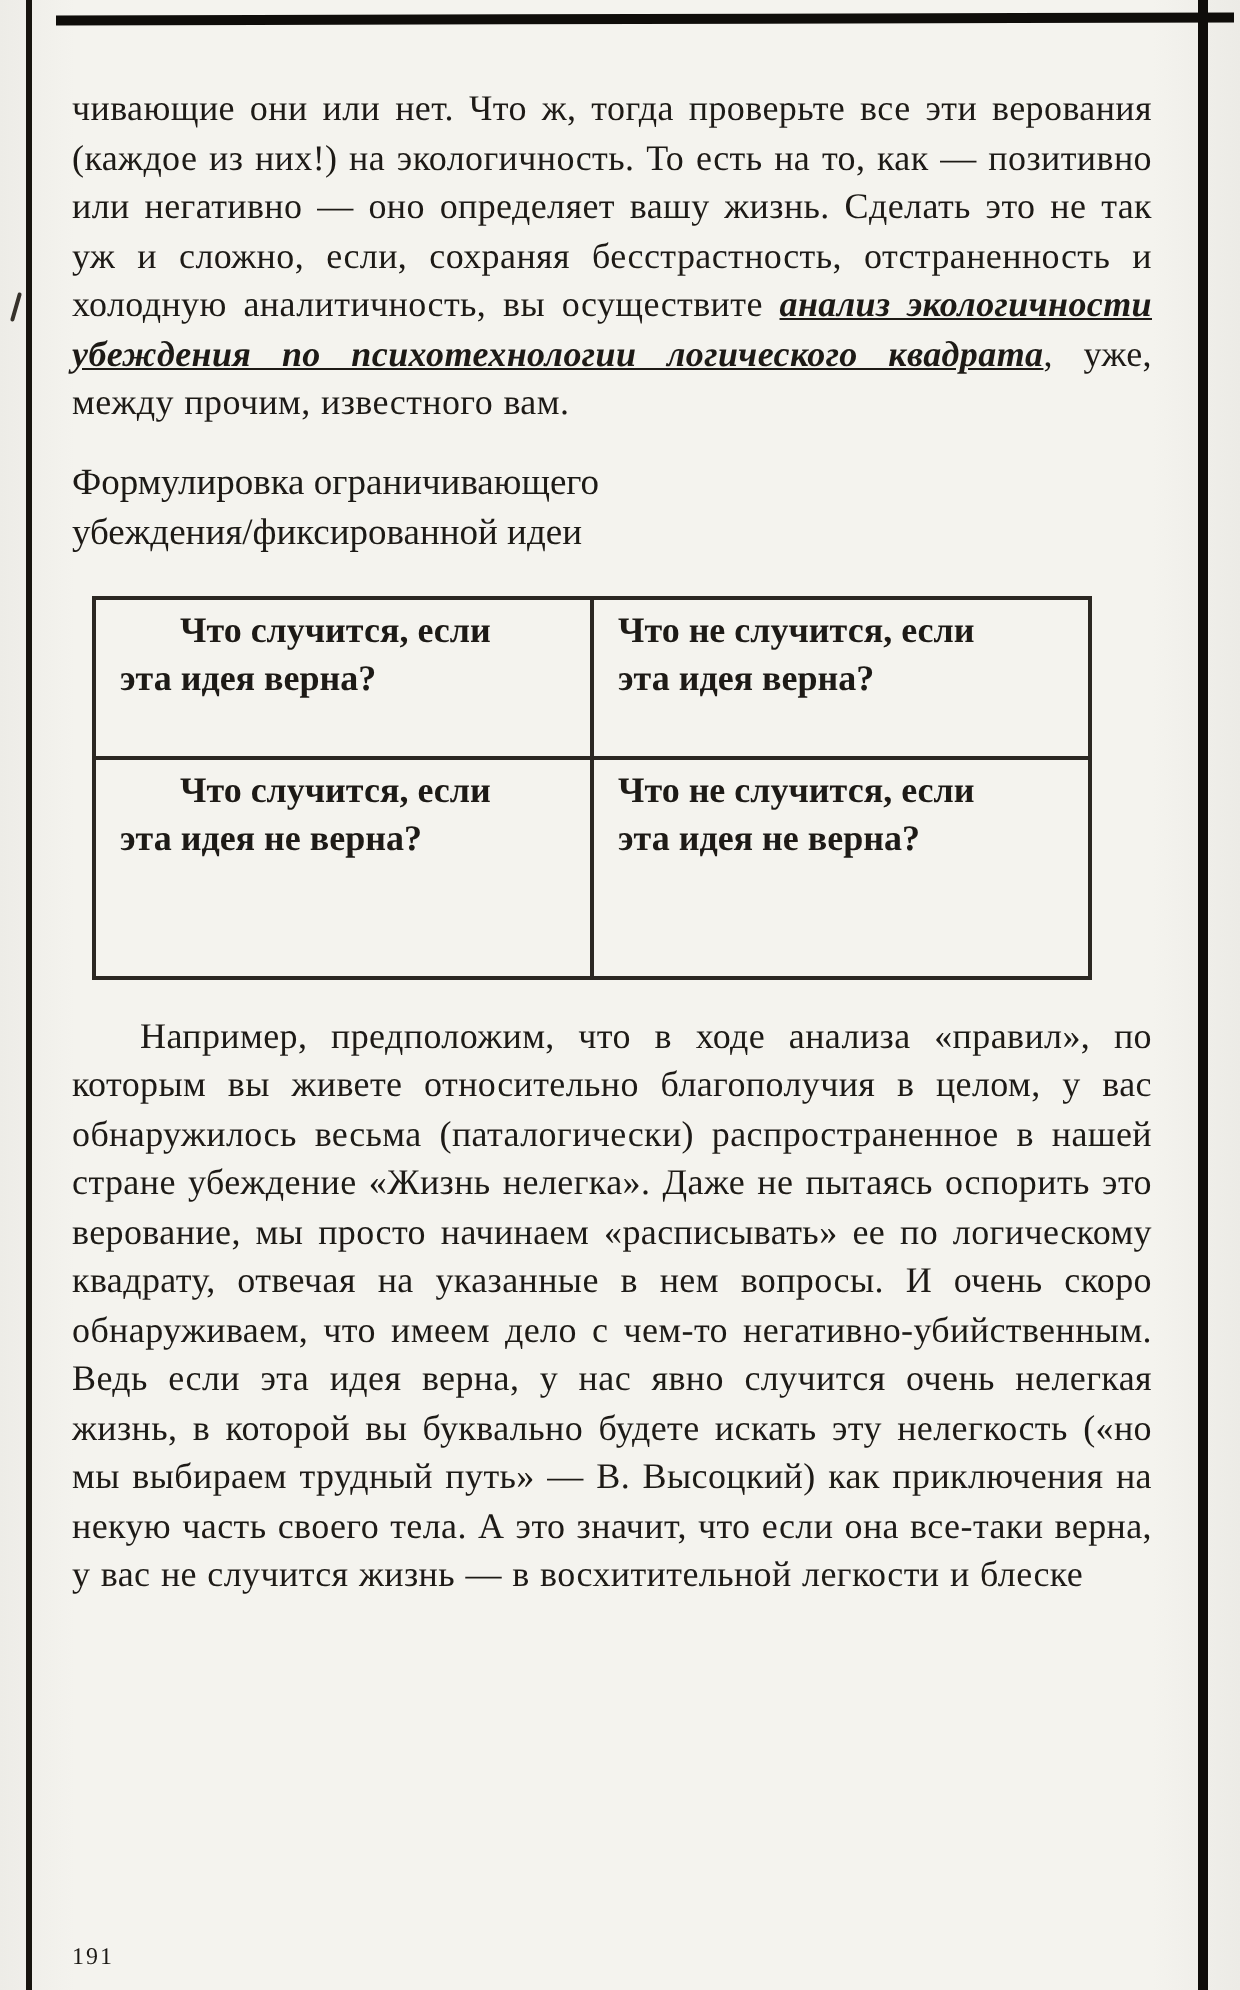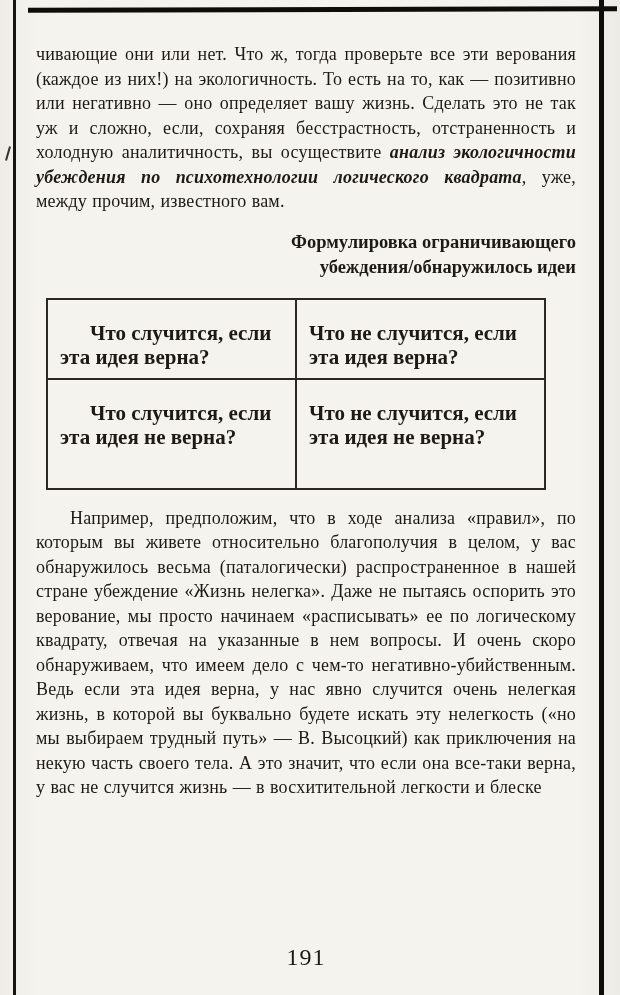--- a/index.html
+++ b/index.html
@@ -43,74 +43,73 @@
     line-height: 24.5px;
     text-align: justify;
     letter-spacing: 0.2px;
     word-spacing: 0.5px;
     hyphens: auto;
     -webkit-hyphens: auto;
   }
   p.indent { text-indent: 34px; }
 
   .b  { font-weight: normal; }
-  .bi { font-weight: bold; font-style: italic; }
+  .bi { font-weight: bold; font-style: italic; text-decoration: underline; }
 
   .heading {
-    text-align: right;
-    font-weight: bold;
+    text-align: left;
+    font-weight: normal;
     font-size: 18.5px;
     line-height: 25px;
     margin: 16px 0 12px 0;
   }
 
   table.logic-square {
     border-collapse: collapse;
     width: 500px;
     margin: 6px 0 16px 10px;
   }
   table.logic-square td {
     border: 2px solid #2b2722;
     width: 50%;
     vertical-align: top;
     font-weight: bold;
-    font-size: 21px;
+    font-size: 18px;
     line-height: 24px;
-    padding: 21px 10px 6px 12px;
+    padding: 3px 10px 6px 12px;
   }
   table.logic-square tr.r1 td { height: 80px; }
   table.logic-square tr.r2 td { height: 110px; }
   td.col1 .ln1 { padding-left: 30px; }
 
   .footer {
     margin-top: auto;
-    text-align: center;
-    font-size: 24px;
+    font-size: 12px;
     letter-spacing: 1px;
-    padding-bottom: 24px;
+    padding-bottom: 9px;
   }
 </style>
 </head>
 <body>
 
 <div class="scan">
 
   <div class="border-top"></div>
   <div class="border-left"></div>
   <div class="border-right"></div>
   <div class="pen-mark"></div>
 
   <div class="content">
 
     <p class="body"><span>чивающие они или нет. Что ж, тогда проверьте все эти верования (каждое из них!) на экологичность. То есть на то, как — позитивно или негативно — оно определяет вашу жизнь. Сделать это не так уж и сложно, если, сохраняя бесстрастность, отстраненность и холодную аналитичность, вы осуществите </span><span class="bi">анализ экологичности убеждения по психотехнологии логического квадрата</span><span>, уже, между прочим, известного вам.</span></p>
 
 
     <div class="heading">
       <div>Формулировка ограничивающего</div>
-      <div>убеждения/обнаружилось идеи</div>
+      <div>убеждения/фиксированной идеи</div>
     </div>
 
     <table class="logic-square">
       <tbody>
         <tr class="r1">
           <td class="col1">
             <div class="ln1">Что случится, если</div>
             <div>эта идея верна?</div>
           </td>
           <td class="col2">

